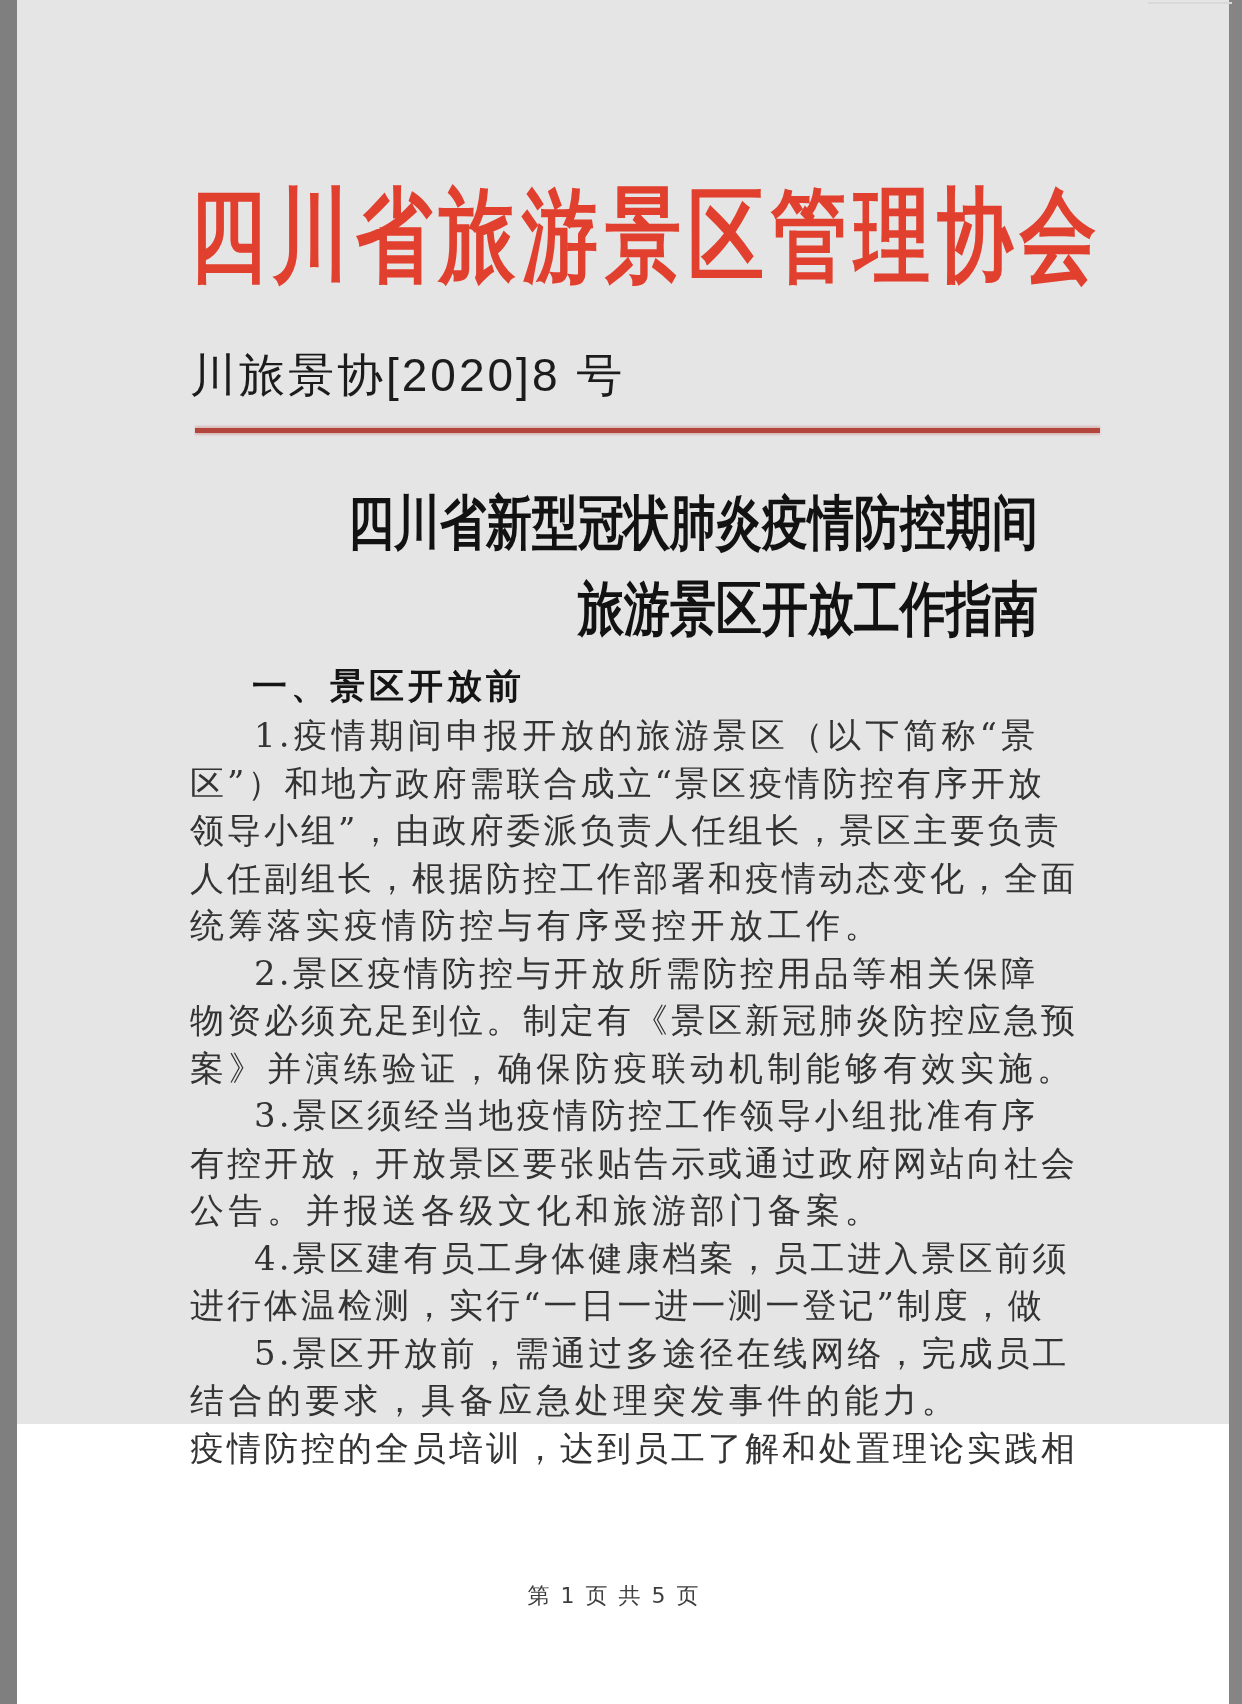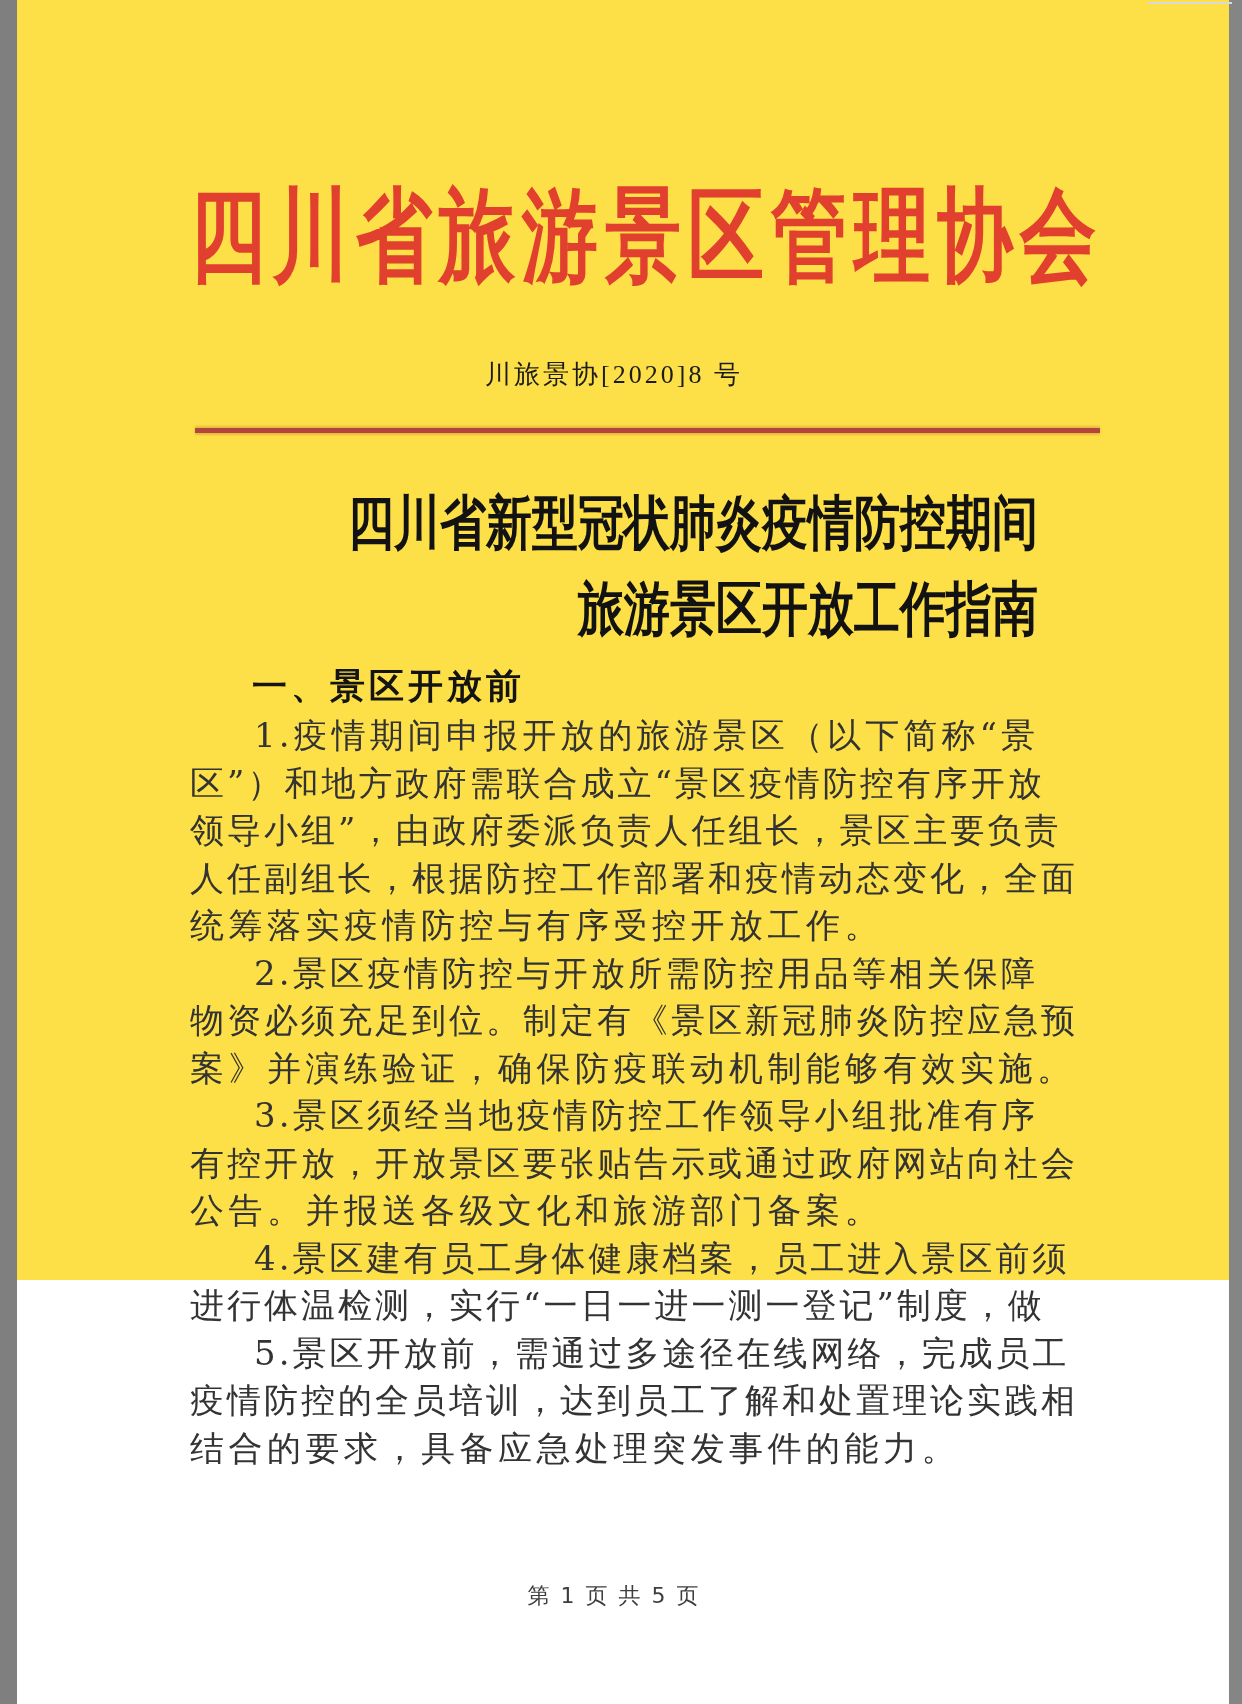--- a/index.html
+++ b/index.html
@@ -7,22 +7,22 @@
     padding: 0;
     width: 1242px;
     height: 1704px;
     background: #ffffff;
     overflow: hidden;
     font-family: "DejaVu Serif", serif;
   }
   .page {
     position: relative;
     width: 1242px;
-    height: 1280px;
-    background: #fde047;
+    height: 1424px;
+    background: #e5e5e5;
   }
   
   .strip {
     position: absolute;
     top: 0;
     height: 1704px;
     background: #7f7f7f;
   }
   .strip.left  { left: 0;  width: 17px; }
   .strip.right { right: 0; width: 13px; background: #858585; }
@@ -53,23 +53,22 @@
     transform-origin: center;
     white-space: nowrap;
   }
 
   
   .doc-number {
     position: absolute;
     top: 352px;
     left: 190px;
     width: 848px;
-    text-align: center;
-    font-family: Liberation Serif, serif;
-    font-size: 26px;
+    font-family: Liberation Sans, sans-serif;
+    font-size: 46px;
     line-height: 46px;
     letter-spacing: 3px;
     color: #1c1c1c;
   }
 
   
   .red-rule {
     position: absolute;
     top: 428px;
     left: 195px;
@@ -190,20 +189,20 @@
         <div class="line first">3.景区须经当地疫情防控工作领导小组批准有序</div>
         <div class="line">有控开放，开放景区要张贴告示或通过政府网站向社会</div>
         <div class="line last">公告。并报送各级文化和旅游部门备案。</div>
       </div>
       <div class="para">
         <div class="line first">4.景区建有员工身体健康档案，员工进入景区前须</div>
         <div class="line">进行体温检测，实行“一日一进一测一登记”制度，做</div>
       </div>
       <div class="para">
         <div class="line first">5.景区开放前，需通过多途径在线网络，完成员工</div>
+        <div class="line last">结合的要求，具备应急处理突发事件的能力。</div>
         <div class="line">疫情防控的全员培训，达到员工了解和处置理论实践相</div>
-        <div class="line last">结合的要求，具备应急处理突发事件的能力。</div>
       </div>
     </div>
 
   <div class="page-footer">第 1 页 共 5 页</div>
 
 </div>
 
 </body></html>

